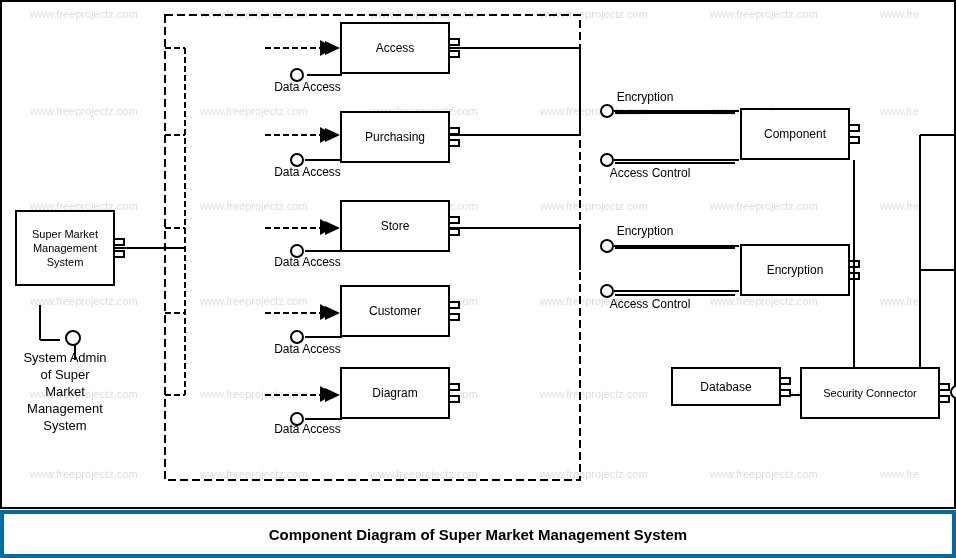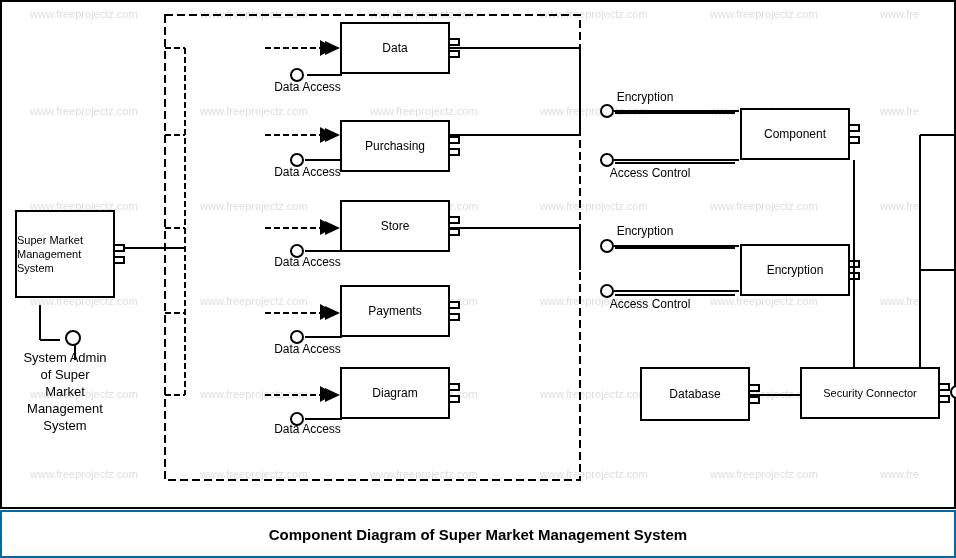--- a/index.html
+++ b/index.html
@@ -181,58 +181,58 @@
 
   <line x1="165" y1="48" x2="185" y2="48" stroke="#000" stroke-width="2" stroke-dasharray="6,3"></line>
   <line x1="165" y1="135" x2="185" y2="135" stroke="#000" stroke-width="2" stroke-dasharray="6,3"></line>
   <line x1="165" y1="228" x2="185" y2="228" stroke="#000" stroke-width="2" stroke-dasharray="6,3"></line>
   <line x1="165" y1="313" x2="185" y2="313" stroke="#000" stroke-width="2" stroke-dasharray="6,3"></line>
   <line x1="165" y1="395" x2="185" y2="395" stroke="#000" stroke-width="2" stroke-dasharray="6,3"></line>
   <line x1="185" y1="48" x2="185" y2="395" stroke="#000" stroke-width="2" stroke-dasharray="6,3"></line>
   <line x1="165" y1="248" x2="185" y2="248" stroke="#000" stroke-width="2"></line>
 </svg>
 
-<div class="component-box" style="left:15px;top:210px;width:100px;height:88px;font-size:11px;text-align:left;line-height:1.3;">
+<div class="component-box" style="left:15px;top:210px;width:100px;height:76px;font-size:11px;text-align:center;line-height:1.3;">
   <span>Super
 Market
 Management
 System</span>
   <div class="notch-container">
     <div class="notch"></div>
     <div class="notch"></div>
   </div>
 </div>
 
 <div style="position:absolute;left:65px;top:330px;">
   <div style="width:16px;height:16px;border:2px solid #000;border-radius:50%;background:#fff;"></div>
 </div>
 
 <div class="label" style="left:10px;top:350px;width:110px;font-size:13px;text-align:center;line-height:1.3;">
   System Admin<br>of Super<br>Market<br>Management<br>System
 </div>
 
 <div class="component-box" style="left:340px;top:22px;width:110px;height:52px;">
-  <span>Data</span>
+  <span>Access</span>
   <div class="notch-container">
     <div class="notch"></div>
     <div class="notch"></div>
   </div>
 </div>
 
 <div style="position:absolute;left:320px;top:40px;">
   <div style="width:0;height:0;border-top:8px solid transparent;border-bottom:8px solid transparent;border-left:14px solid #000;"></div>
 </div>
 
 <div style="position:absolute;left:290px;top:68px;">
   <div style="width:14px;height:14px;border:2px solid #000;border-radius:50%;background:#fff;"></div>
 </div>
 <div style="position:absolute;left:307px;top:74px;width:35px;height:2px;background:#000;"></div>
 <div class="label" style="left:265px;top:80px;width:85px;">Data Access</div>
 
-<div class="component-box" style="left:340px;top:120px;width:110px;height:52px;">
+<div class="component-box" style="left:340px;top:111px;width:110px;height:52px;">
   <span>Purchasing</span>
   <div class="notch-container">
     <div class="notch"></div>
     <div class="notch"></div>
   </div>
 </div>
 
 <div style="position:absolute;left:320px;top:127px;">
   <div style="width:0;height:0;border-top:8px solid transparent;border-bottom:8px solid transparent;border-left:14px solid #000;"></div>
 </div>
@@ -255,21 +255,21 @@
   <div style="width:0;height:0;border-top:8px solid transparent;border-bottom:8px solid transparent;border-left:14px solid #000;"></div>
 </div>
 
 <div style="position:absolute;left:290px;top:244px;">
   <div style="width:14px;height:14px;border:2px solid #000;border-radius:50%;background:#fff;"></div>
 </div>
 <div style="position:absolute;left:305px;top:250px;width:37px;height:2px;background:#000;"></div>
 <div class="label" style="left:265px;top:255px;width:85px;">Data Access</div>
 
 <div class="component-box" style="left:340px;top:285px;width:110px;height:52px;">
-  <span>Payments</span>
+  <span>Customer</span>
   <div class="notch-container">
     <div class="notch"></div>
     <div class="notch"></div>
   </div>
 </div>
 
 <div style="position:absolute;left:320px;top:304px;">
   <div style="width:0;height:0;border-top:8px solid transparent;border-bottom:8px solid transparent;border-left:14px solid #000;"></div>
 </div>
 
@@ -330,21 +330,21 @@
 <div class="label" style="left:600px;top:297px;width:100px;">Access Control</div>
 
 <div class="component-box" style="left:740px;top:244px;width:110px;height:52px;">
   <span>Encryption</span>
   <div class="notch-container">
     <div class="notch"></div>
     <div class="notch"></div>
   </div>
 </div>
 
-<div class="component-box" style="left:640px;top:367px;width:110px;height:54px;">
+<div class="component-box" style="left:671px;top:367px;width:110px;height:39px;">
   <span>Database</span>
   <div class="notch-container">
     <div class="notch"></div>
     <div class="notch"></div>
   </div>
 </div>
 
 <div class="component-box" style="left:800px;top:367px;width:140px;height:52px;font-size:11px;">
   <span>Security Connector</span>
   <div class="notch-container">
@@ -352,15 +352,15 @@
     <div class="notch"></div>
   </div>
 </div>
 
 <div style="position:absolute;left:950px;top:385px;">
   <div style="width:14px;height:14px;border:2px solid #000;border-radius:50%;background:#fff;"></div>
 </div>
 
 <div style="position:absolute;left:853px;top:160px;width:2px;height:207px;background:#000;"></div>
 
-<div class="caption-bar" style="border: 2px solid #0369a1;">
+<div class="caption-bar" style="border: 4px solid #0369a1;">
   <span class="caption-text">Component Diagram of Super Market Management System</span>
 </div>
 
 </body></html>

